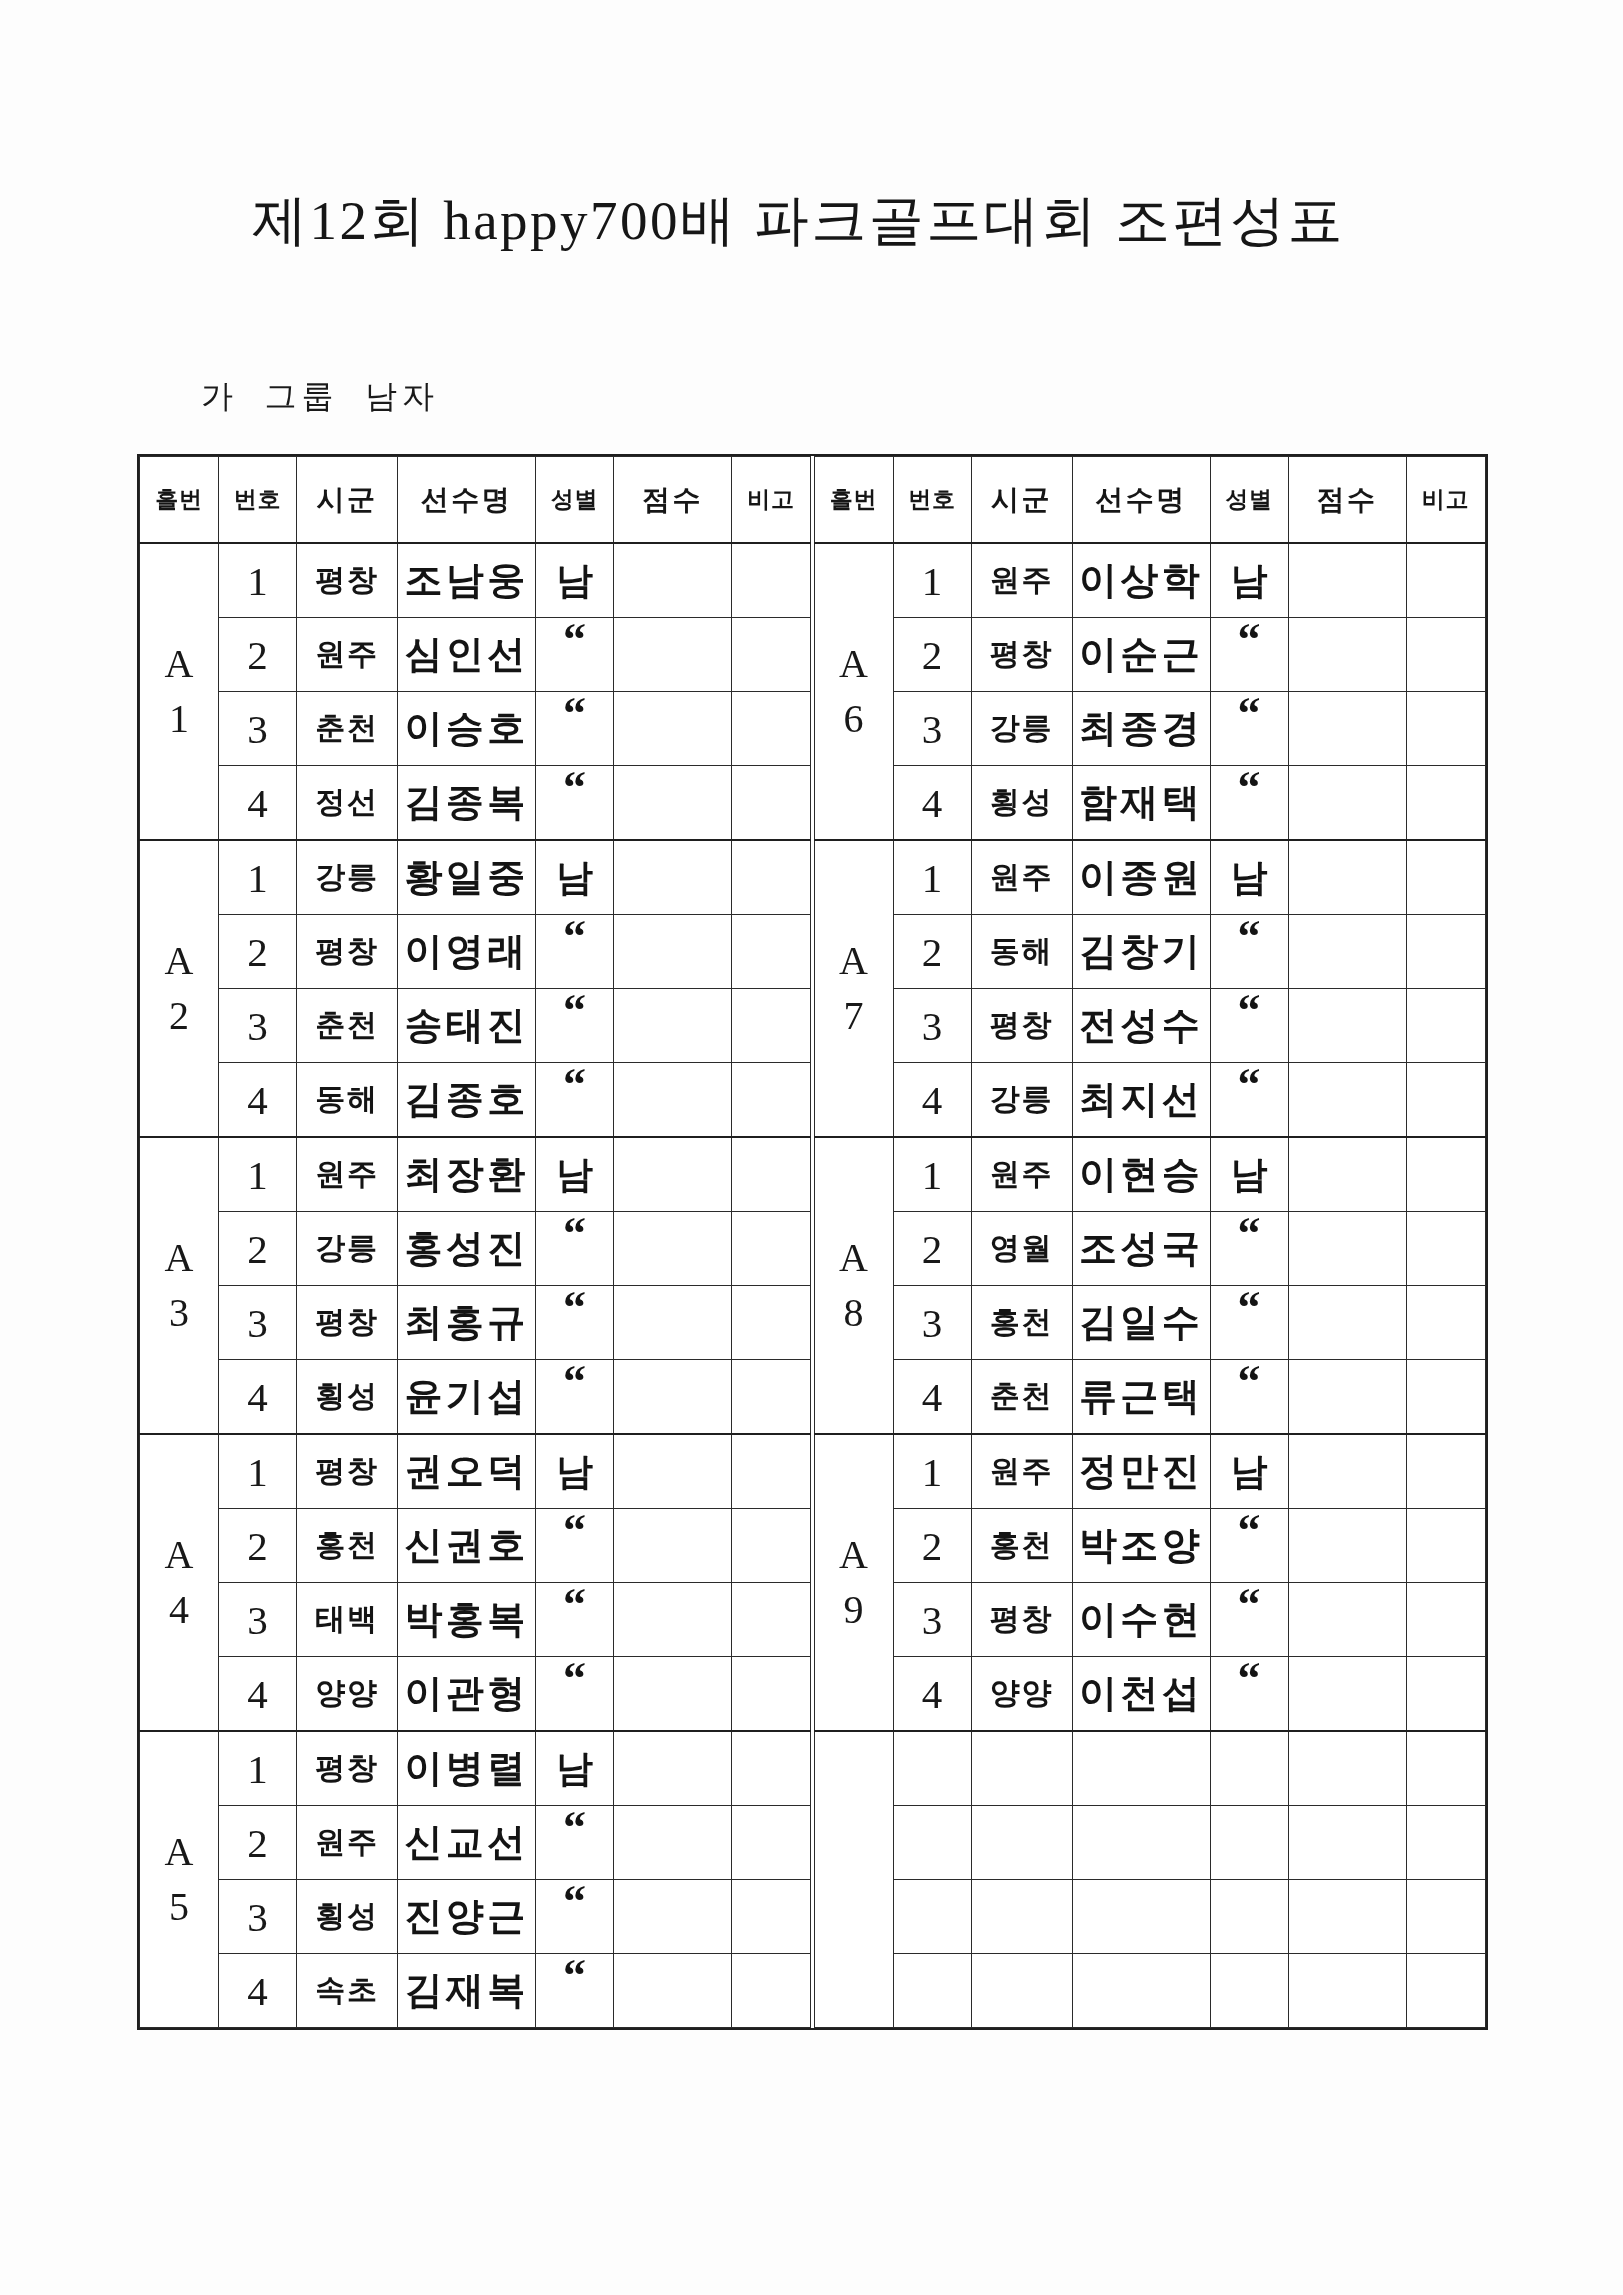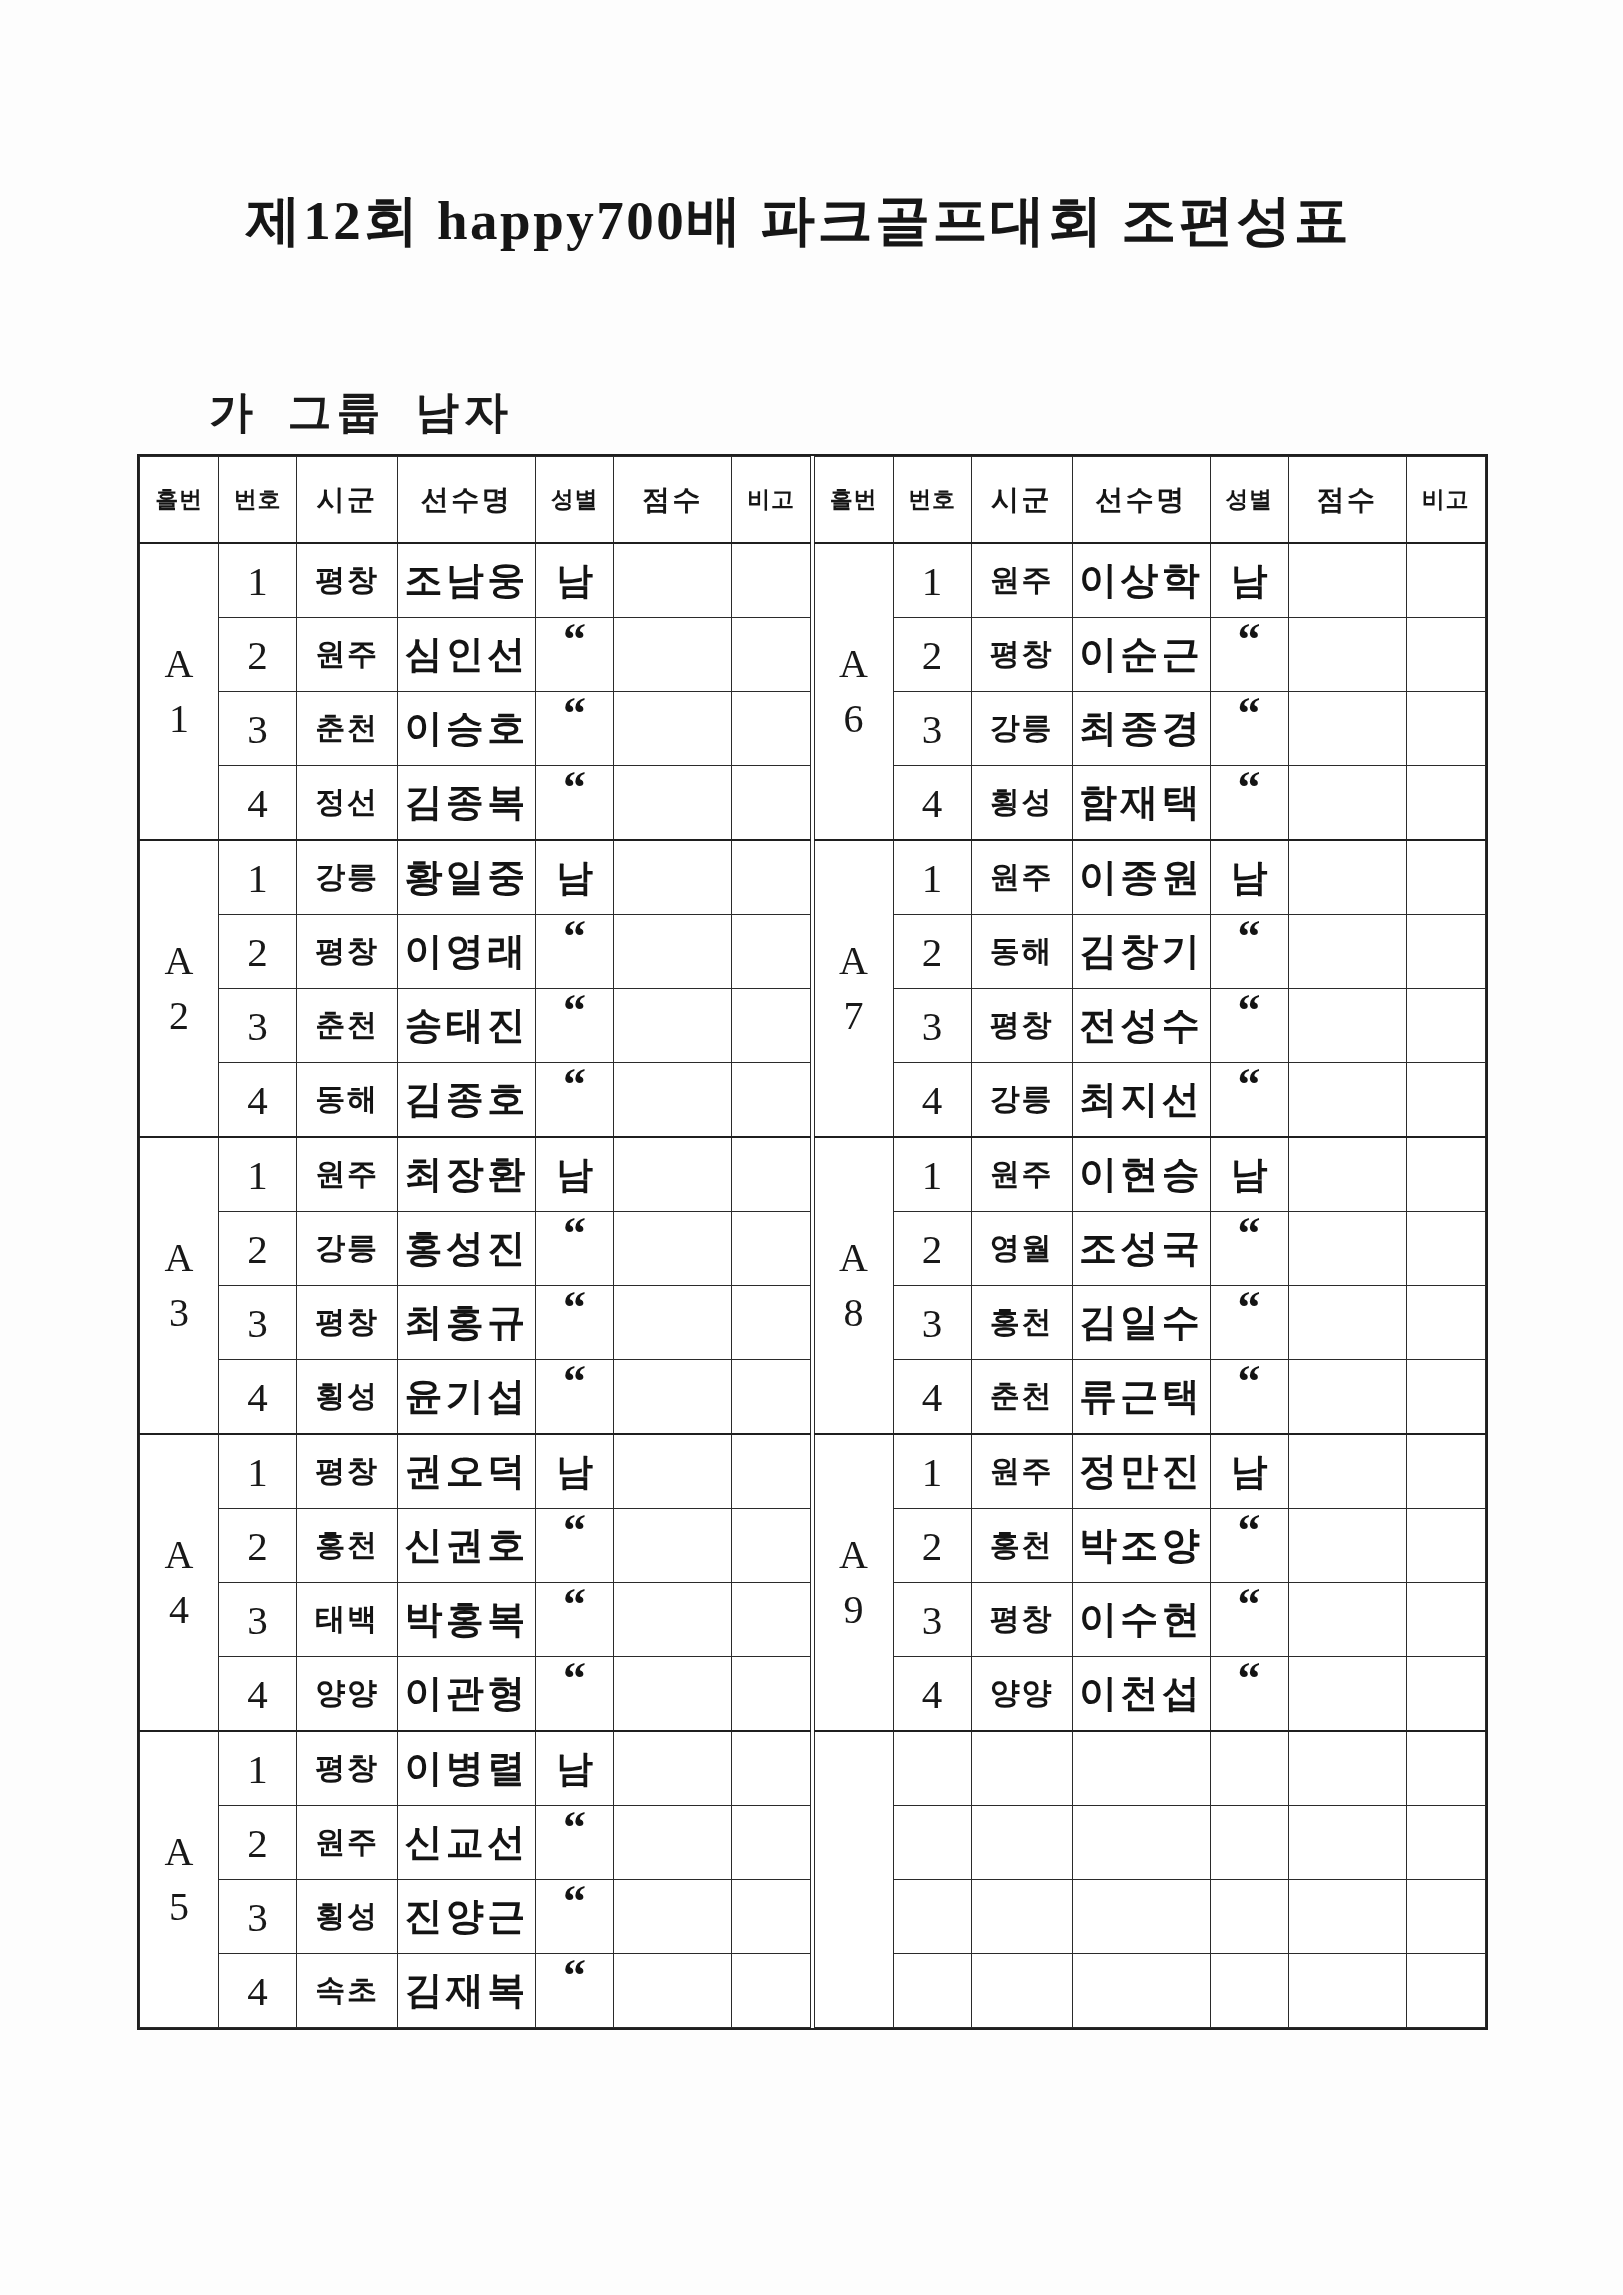--- a/index.html
+++ b/index.html
@@ -3,26 +3,26 @@
 <meta charset="utf-8">
 <style>
   html,body{margin:0;padding:0;}
   body{
     width:1623px;height:2295px;position:relative;
     background:#fdfdfd;color:#141414;
     font-family:"Liberation Serif","DejaVu Serif",serif;
   }
   .page-title{
     position:absolute;top:184px;left:0;width:1597px;margin:0;
-    text-align:center;font-size:55px;font-weight:700;letter-spacing:2.5px;
+    text-align:center;font-size:55px;font-weight:400;letter-spacing:2.5px;
     color:#161616;white-space:nowrap;
   }
   .section-subtitle{
-    position:absolute;top:367px;left:193px;margin:16px;
-    font-size:44px;font-weight:700;letter-spacing:5px;word-spacing:13.5px;
+    position:absolute;top:367px;left:193px;margin:8px;
+    font-size:32px;font-weight:400;letter-spacing:5px;word-spacing:13.5px;
     color:#1a1a1a;white-space:nowrap;
   }
   .table-wrap{
     position:absolute;left:137px;top:454px;
     display:flex;gap:2.5px;
     border:2.5px solid #1f1f1f;background:#fff;justify-content:space-between;
   }
   table.half{border-collapse:collapse;table-layout:fixed;border:1.7px solid #222;}
   th,td{
     border:1.7px solid #2b2b2b;padding:0;text-align:center;vertical-align:middle;

